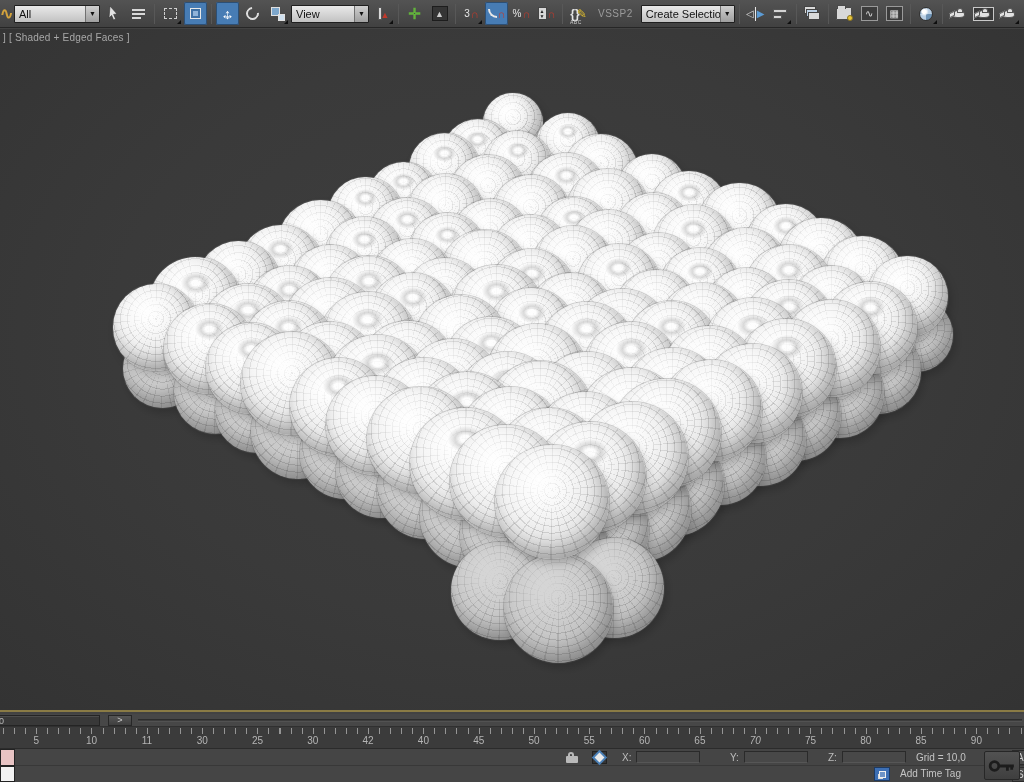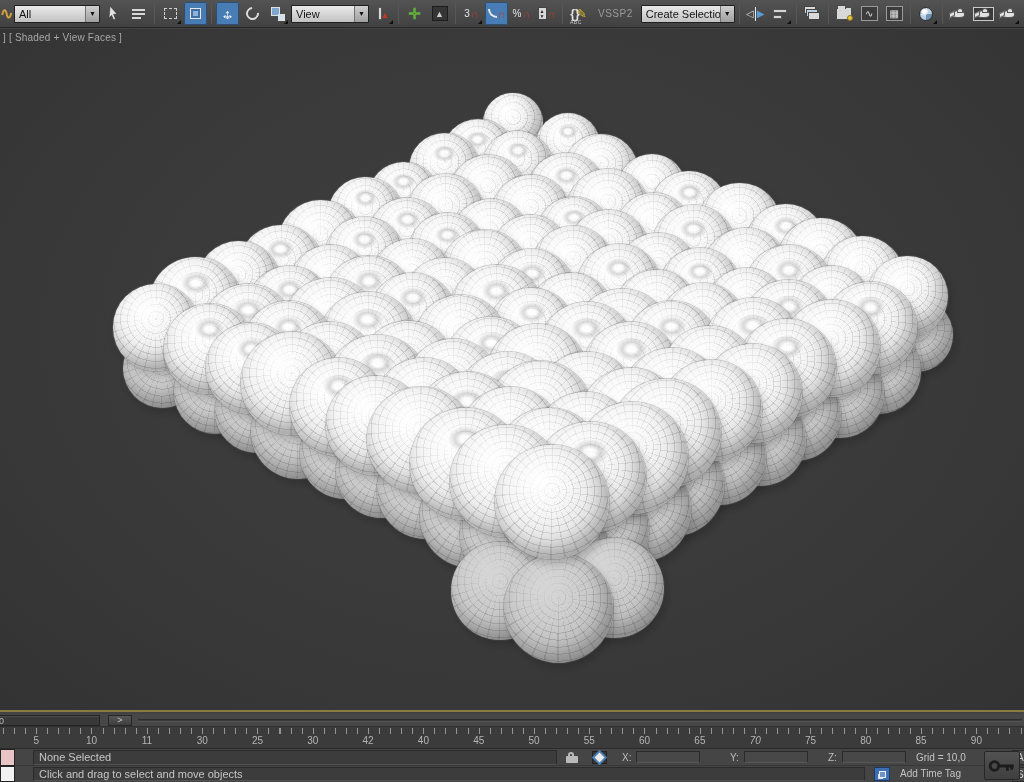--- a/index.html
+++ b/index.html
@@ -519,21 +519,21 @@
         <div class="ball" style="left: 496.232px; top: 379.249px; height: 106.109px; width: 106.109px;"></div>
         <div class="ball" style="left: 409.773px; top: 378.822px; height: 111.694px; width: 111.694px;">
           <div class="dimple"></div>
         </div>
         <div class="ball" style="left: 534.265px; top: 392.568px; height: 111.268px; width: 111.268px;">
           <div class="dimple"></div>
         </div>
         <div class="ball" style="left: 449.794px; top: 396.353px; height: 111.748px; width: 111.748px;"></div>
         <div class="ball" style="left: 494.836px; top: 415.847px; height: 114.577px; width: 114.577px;"></div>
       </div>
-    <div class="vp-label">] [ Shaded + View Faces ]</div>
+    <div class="vp-label">] [ Shaded + Edged Faces ]</div>
   </div>
 
   <div class="timeslider">
     <div class="ts-handle">
       <span>0</span>
     </div>
     <div class="ts-next">&gt;</div>
     <div class="ts-track"></div>
   </div>
 
@@ -557,21 +557,20 @@
         <span class="tick-label" style="left: 810.5px;">75</span>
         <span class="tick-label" style="left: 865.8px;">80</span>
         <span class="tick-label" style="left: 921.1px;">85</span>
         <span class="tick-label" style="left: 976.4px;">90</span>
       </div>
   </div>
 
   <div class="statusbar">
     <div class="row1">
       <div class="listener-cell" style="top:0;height:17px;background:#e8c4c4;"></div>
-      <div class="field" style="left:33px; top:1px; width:524px; height:15px;">None Selected</div>
 
       <div class="lock-ic" style="left:566px;">
           <span class="shackle"></span>
           <span class="body"></span>
         </div>
       <div class="abs-ic" style="left:592px;">
           <i></i>
         </div>
 
       <span class="coord-label" style="left:622px;">X:</span>
@@ -580,21 +579,20 @@
       <div class="coord-field" style="left:744px;"></div>
       <span class="coord-label" style="left:828px;">Z:</span>
       <div class="coord-field" style="left:842px;"></div>
 
       <span class="grid-text" style="left:916px;">Grid = 10,0</span>
       <div class="side-btn" style="top:1px;">Aut</div>
     </div>
 
     <div class="row2">
       <div class="listener-cell" style="top:0;height:16px;background:#f2f2f2;"></div>
-      <div class="field" style="left:33px; top:1px; width:832px; height:14px; line-height:12px;">Click and drag to select and move objects</div>
       <div class="degr-btn" style="left:874px;">
           <i></i>
         </div>
       <span class="timetag-text" style="left:900px;">Add Time Tag</span>
       <div class="side-btn" style="top:1px;">Se</div>
     </div>
 
     <div class="key-btn">
       <svg width="28" height="16" viewBox="0 0 26 14">
         <circle cx="6" cy="7" r="4" fill="none" stroke="#1c1c1c" stroke-width="2.6"></circle>

